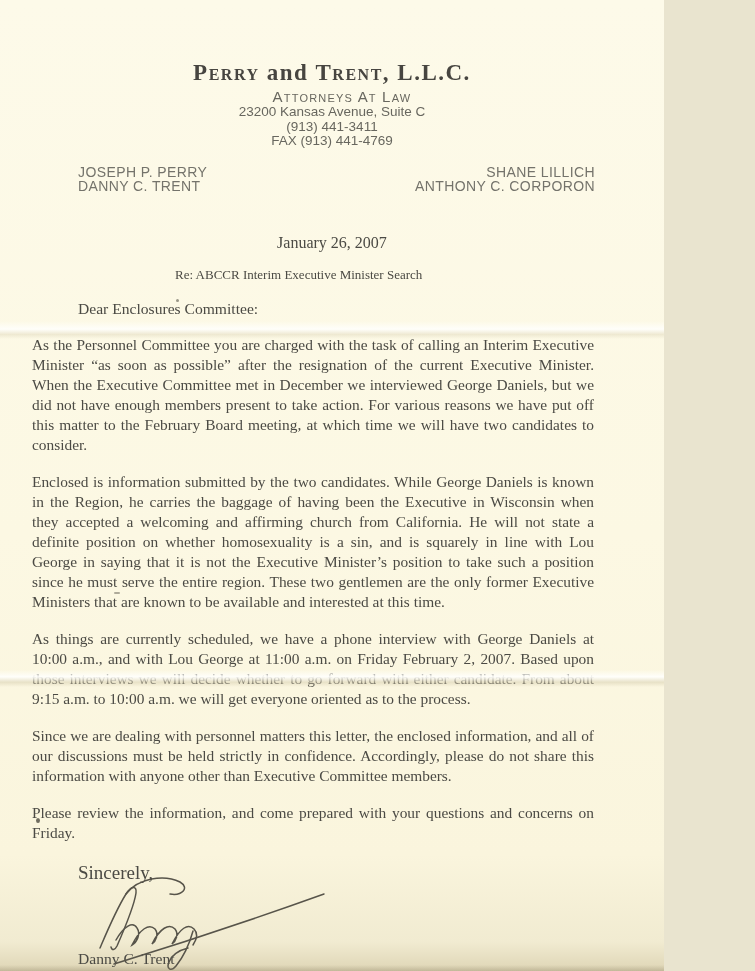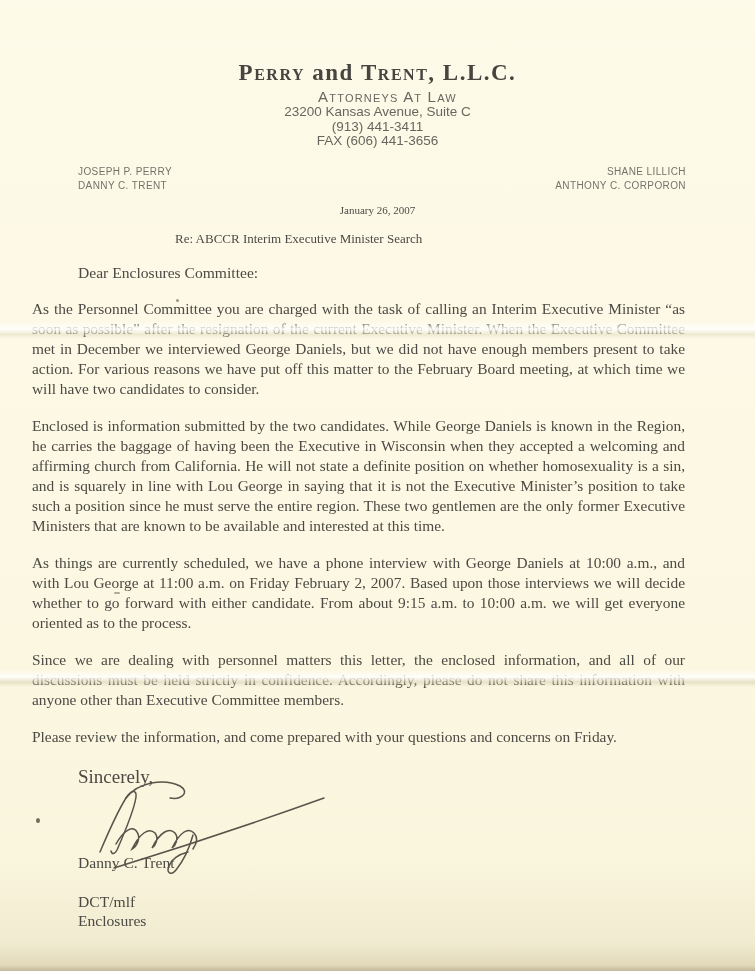--- a/index.html
+++ b/index.html
@@ -3,21 +3,21 @@
 <meta charset="utf-8">
 <style>
   html, body {
     margin: 0;
     padding: 0;
     background: #e9e4cf;
     font-family: "Liberation Serif", serif;
   }
   .page {
     position: relative;
-    width: 755px;
+    width: 664px;
     height: 971px;
     overflow: hidden;
     background:
       linear-gradient(180deg, #fdfae9 0%, #fcf8e3 55%, #faf5dd 88%, #f1ebd1 97%, #ded5b5 100%);
     color: #4b4a44;
   }
   
   .letterhead { padding-top: 60px; text-align: center; }
   .firm-name {
     font-family: "Liberation Serif", serif;
@@ -42,28 +42,28 @@
     line-height: 14.5px;
     color: #68675f;
   }
   .addr-line.sc { font-variant: small-caps; letter-spacing: 0.4px; }
   
   .attorneys {
     display: flex;
     justify-content: space-between;
     margin: 16px 69px 0 78px;
     font-family: "Liberation Sans", sans-serif;
-    font-size: 10px;
+    font-size: 14px;
     line-height: 14px;
     letter-spacing: 0.4px;
     color: #74736b;
   }
   .attorneys .right { text-align: right; }
   
-  .date-line { margin-top: 11px; text-align: center; font-size: 11px; color: #4b4a44; }
+  .date-line { margin-top: 41px; text-align: center; font-size: 16px; color: #4b4a44; }
   .re-line   { margin: 15px 70px 0 175px; font-size: 13px; }
   .salutation{ margin: 17px 70px 0 78px; font-size: 15.6px; }
   .para {
     margin: 17px 70px 0 32px;
     font-size: 15.4px;
     line-height: 20px;
     text-align: justify;
     color: #4b4a44;
   }
   .closing   { margin: 19px 70px 0 78px; font-size: 19px; }
@@ -95,21 +95,21 @@
 </head>
 <body>
 
 <div class="page">
 
   <div class="letterhead">
     <div class="firm-name"><span class="sc">Perry</span> <span>and</span> <span class="sc">Trent, L.L.C.</span></div>
     <div class="tagline">Attorneys At Law</div>
     <div class="addr-line">23200 Kansas Avenue, Suite C</div>
     <div class="addr-line">(913) 441-3411</div>
-    <div class="addr-line">FAX (606) 441-3656</div>
+    <div class="addr-line">FAX (913) 441-4769</div>
   </div>
 
   <div class="attorneys">
     <div class="left">
       <div>JOSEPH P. PERRY</div>
       <div>DANNY C. TRENT</div>
     </div>
     <div class="right">
       <div>SHANE LILLICH</div>
       <div>ANTHONY C. CORPORON</div>

